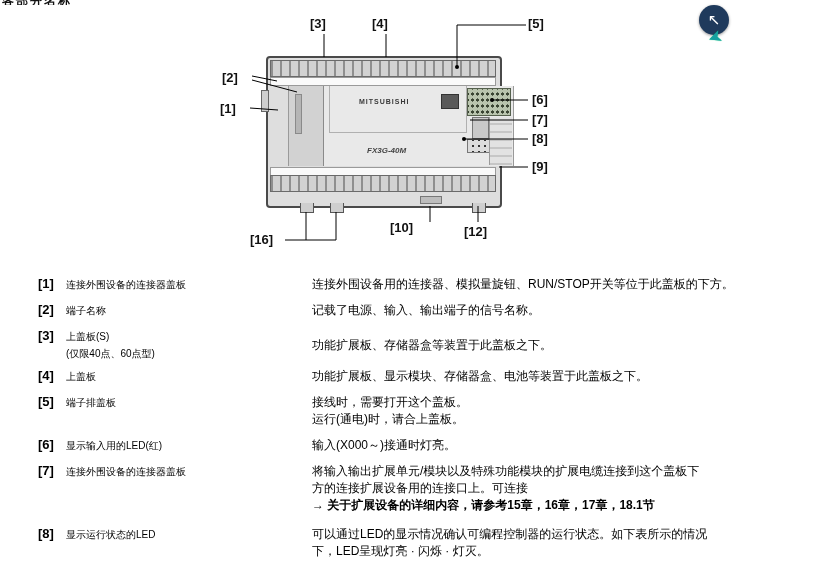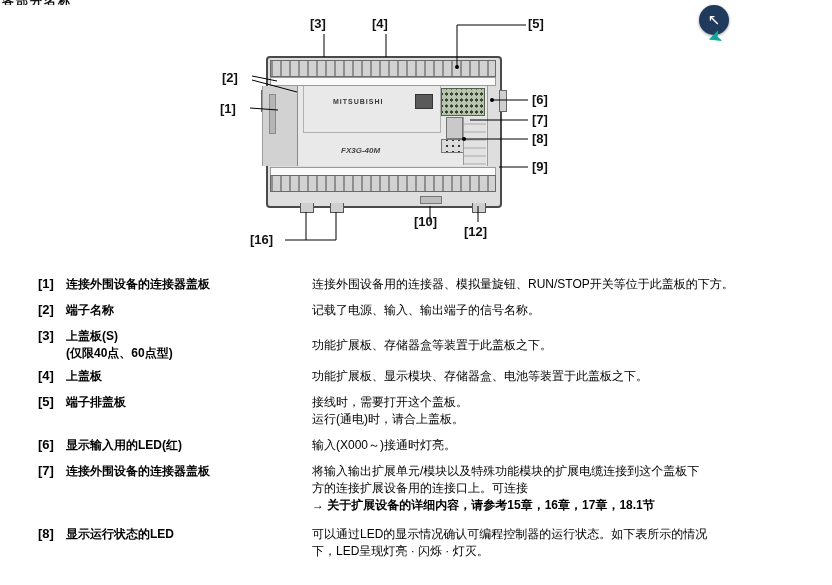--- a/index.html
+++ b/index.html
@@ -35,21 +35,21 @@
   .strip{
     position:absolute;left:270px;width:224px;height:15px;
     background:repeating-linear-gradient(90deg,#8f8f8f 0 2px,#d2d2d2 2px 9px);
     border:1px solid #6a6a6a;
   }
   .label-strip{
     position:absolute;left:270px;width:224px;height:7px;background:#fafafa;
     border:1px solid #9a9a9a;
   }
   .face{
-    position:absolute;left:262px;top:86px;width:224px;height:80px;background:#e9e9e9;
+    position:absolute;left:288px;top:86px;width:224px;height:80px;background:#e9e9e9;
     border-left:1px solid #9a9a9a;border-right:1px solid #9a9a9a;
   }
   .left-cover{
     position:absolute;left:0;top:0;width:34px;height:80px;background:#d2d2d2;
     border-right:1px solid #8a8a8a;
   }
   .left-cover .slot{position:absolute;left:6px;top:8px;width:5px;height:38px;background:#b5b5b5;border:1px solid #8a8a8a;}
   .brand{
     position:absolute;left:70px;top:12px;font-size:7px;font-weight:bold;letter-spacing:1px;color:#3a3a3a;
   }
@@ -75,21 +75,21 @@
     border-left:1px solid #9a9a9a;
   }
   .hook{position:absolute;width:12px;height:9px;background:#cfcfcf;border:1px solid #555;border-top:none;}
   .base-plate{position:absolute;left:420px;top:196px;width:20px;height:6px;background:#bdbdbd;border:1px solid #777;}
 
   
   .legend{position:absolute;left:0;top:276px;width:832px;}
   .legend-row{display:flex;align-items:flex-start;margin-bottom:9px;}
   .legend-row.center{align-items:center;margin-bottom:6px;}
   .lnum{width:28px;margin-left:38px;font-size:13px;font-weight:bold;flex:none;}
-  .lterm{width:246px;font-size:12px;font-weight:bold;line-height:17px;flex:none;}
+  .lterm{width:246px;font-size:10px;font-weight:normal;line-height:17px;flex:none;}
   .ldesc{width:500px;font-size:12px;line-height:17px;flex:none;}
   .ldesc .note{font-weight:bold;text-align:left;padding-right:4px;}
   .mb-lg{margin-bottom:12px;}
 </style>
 </head>
 <body>
 
 <div class="canvas">
 
   <div class="top-fragment">各部分名称</div>
@@ -157,21 +157,21 @@
 
     <div class="callout" style="left:310px;top:16px;">[3]</div>
     <div class="callout" style="left:372px;top:16px;">[4]</div>
     <div class="callout" style="left:528px;top:16px;">[5]</div>
     <div class="callout" style="left:222px;top:70px;">[2]</div>
     <div class="callout" style="left:220px;top:101px;">[1]</div>
     <div class="callout" style="left:532px;top:92px;">[6]</div>
     <div class="callout" style="left:532px;top:112px;">[7]</div>
     <div class="callout" style="left:532px;top:131px;">[8]</div>
     <div class="callout" style="left:532px;top:159px;">[9]</div>
-    <div class="callout" style="left:390px;top:214px;margin-left:24px;">[10]</div>
+    <div class="callout" style="left:390px;top:220px;">[10]</div>
     <div class="callout" style="left:250px;top:232px;">[16]</div>
     <div class="callout" style="left:464px;top:224px;">[12]</div>
   </div>
 
   <div class="legend">
 
     <div class="legend-row">
       <div class="lnum">[1]</div>
       <div class="lterm">连接外围设备的连接器盖板</div>
       <div class="ldesc">连接外围设备用的连接器、模拟量旋钮、RUN/STOP开关等位于此盖板的下方。</div>

